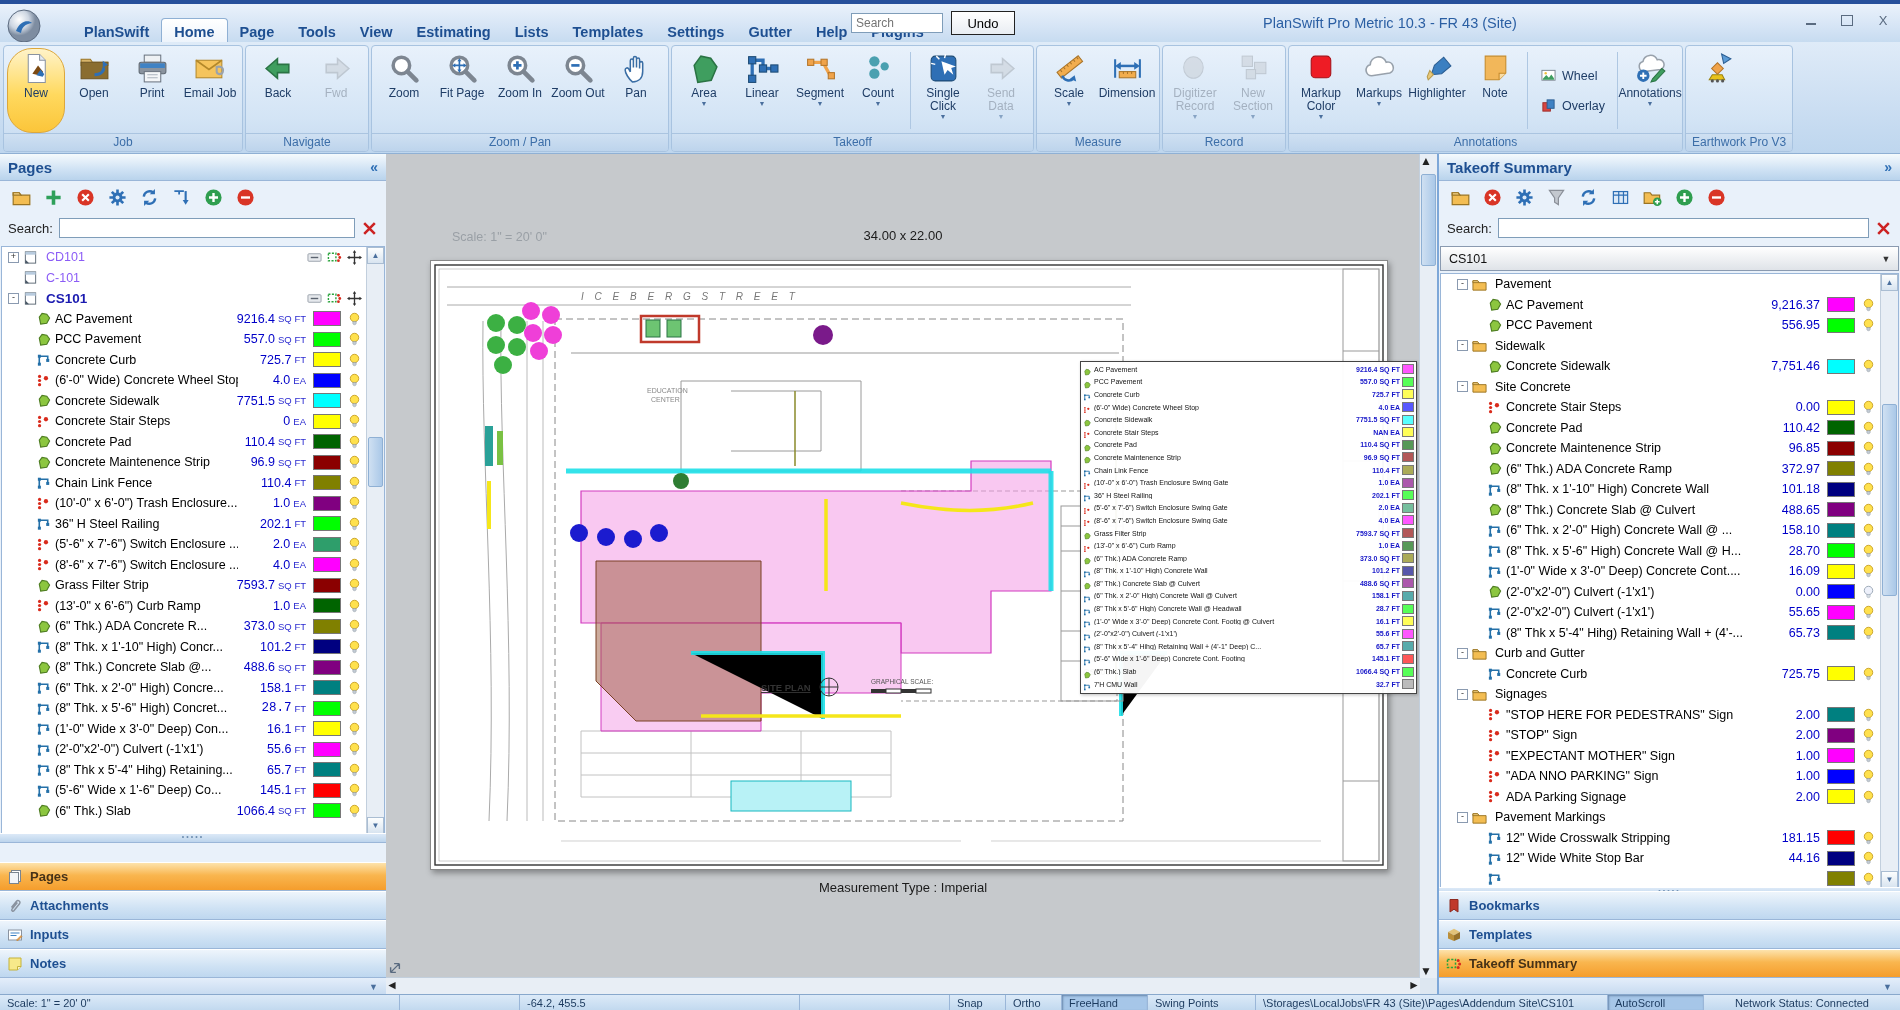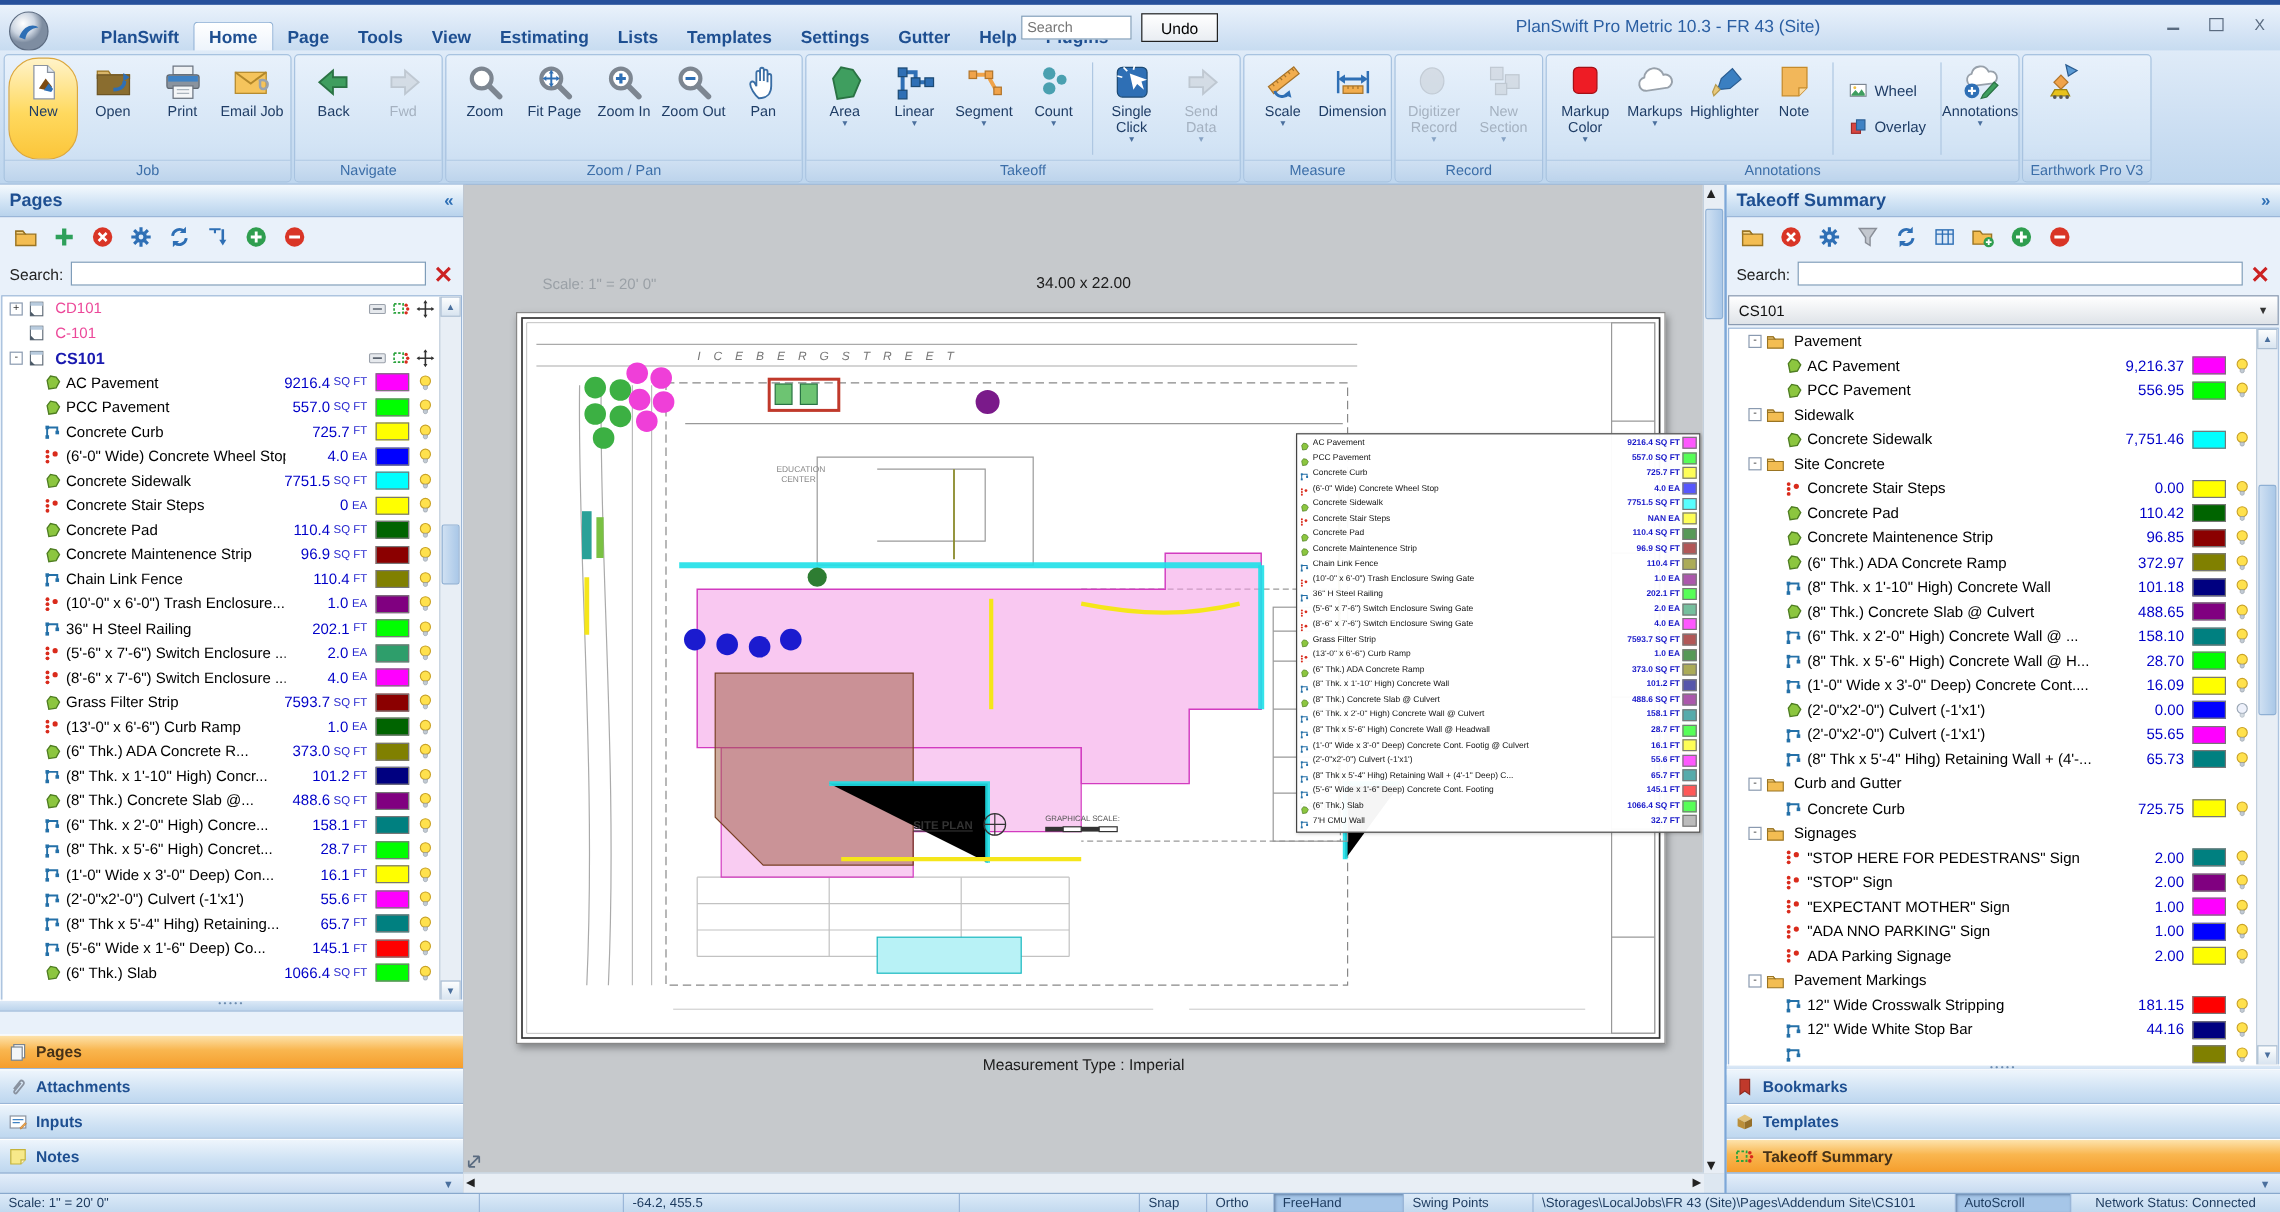--- a/index.html
+++ b/index.html
@@ -46,21 +46,21 @@
   .tbtn{width:19px;height:19px;display:inline-block;cursor:default;}
   .side-search{height:30px;display:flex;align-items:center;gap:6px;padding:0 8px;}
   .side-search label{font-size:13px;color:#222;}
   .side-search input{flex:1;height:18px;border:1px solid #7f9db9;font-family:"Liberation Sans",sans-serif;font-size:12px;padding:0 3px;background:#fff;}
   .side-search .clr{width:17px;height:17px;cursor:default;}
   .tree{position:absolute;left:1px;right:1px;background:#fff;border:1px solid #9ab6d8;overflow:hidden;}
   #pages-tree{top:92px;bottom:160px;}
   #takeoff-tree{top:119px;bottom:106px;}
   .trow,.prow,.frow{display:flex;align-items:center;height:20.5px;padding-left:6px;padding-right:22px;white-space:nowrap;position:relative;}
   .prow{font-size:12.5px;}
-  .prow .plabel{margin-left:4px;color:#ec4899;}
+  .prow .plabel{margin-left:4px;color:#8b5cf6;}
   .prow.sel .plabel{font-weight:bold;color:#1a1ab0;font-size:13.5px;}
   .expander{width:9px;height:9px;border:1px solid #8a9ab0;background:#fff;font-size:9px;line-height:7px;text-align:center;color:#333;margin-right:4px;flex:0 0 auto;}
   .expander.hidden{visibility:hidden;}
   .ticon{width:15px;height:15px;flex:0 0 auto;margin-right:4px;}
   .pactions{margin-left:auto;display:flex;gap:5px;}
   .abtn{width:15px;height:15px;display:inline-block;}
   .trow{font-size:12.5px;}
   .trow .indent{flex:0 0 auto;}
   .tname{flex:1;overflow:hidden;text-overflow:clip;color:#000;}
   .tval{color:#0000c8;text-align:right;flex:0 0 auto;}
@@ -899,21 +899,21 @@
           <span class="indent" style="width: 28px;"></span>
           <span class="ticon"><svg width="100%" height="100%" viewBox="0 0 16 16">
               <path d="M3.5 13V4.5h9V9" fill="none" stroke="#2470a8" stroke-width="1.7"></path>
               <g fill="#2470a8">
                 <rect x="2" y="11.4" width="3.2" height="3.2"></rect>
                 <rect x="2" y="2.9" width="3.2" height="3.2"></rect>
                 <rect x="10.9" y="7.4" width="3.2" height="3.2"></rect>
               </g>
             </svg></span>
           <span class="tname">(8" Thk. x 5'-6" High) Concret...</span>
-          <span class="tval" style="width: 52px;">28.7</span>
+          <span class="tval" style="width: 52px; font-family: Liberation Mono, monospace;">28.7</span>
           <span class="tunit">FT</span>
           <span class="tswatch" style="background: rgb(0, 255, 0);"></span>
           <span class="tbulb"><svg width="100%" height="100%" viewBox="0 0 16 16">
               <circle cx="8" cy="6.4" r="4.5" fill="#ffe14d" stroke="#c9a227"></circle>
               <path d="M6.2 10.6h3.6v2c0 .9-.8 1.5-1.8 1.5s-1.8-.6-1.8-1.5z" fill="#c2cbd4" stroke="#8a939d" stroke-width=".5"></path>
             </svg></span>
         </div>
         <div class="trow">
           <span class="indent" style="width: 28px;"></span>
           <span class="ticon"><svg width="100%" height="100%" viewBox="0 0 16 16">
@@ -2008,19 +2008,19 @@
       </div>
   </div>
 
   <div id="status-bar">
       <div class="seg" style="width: 400px;">Scale: 1" = 20' 0"</div>
       <div class="seg" style="width: 120px;"></div>
       <div class="seg" style="width: 280px;">-64.2, 455.5</div>
       <div class="seg" style="width: 150px;"></div>
       <div class="seg" style="width: 56px;">Snap</div>
       <div class="seg" style="width: 56px;">Ortho</div>
-      <div class="seg pressed" style="width: 108px;">FreeHand</div>
+      <div class="seg pressed" style="width: 86px;">FreeHand</div>
       <div class="seg" style="width: 108px;">Swing Points</div>
       <div class="seg" style="width: 352px;">\Storages\LocalJobs\FR 43 (Site)\Pages\Addendum Site\CS101</div>
       <div class="seg pressed" style="width: 96px;">AutoScroll</div>
       <div class="seg flex" style="justify-content: center;">Network Status: Connected</div>
     </div>
 </div>
 
 </body></html>

